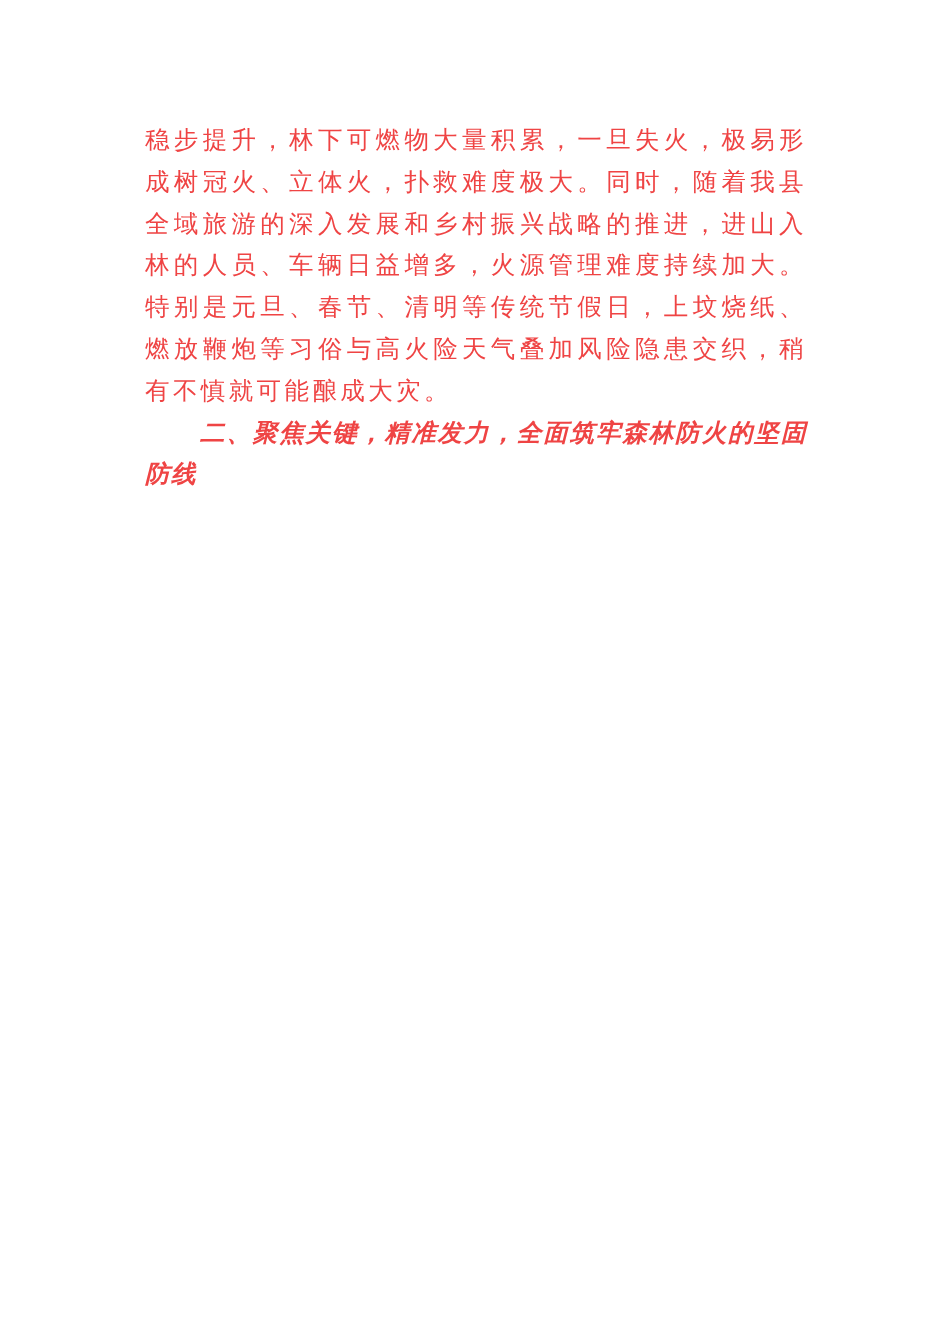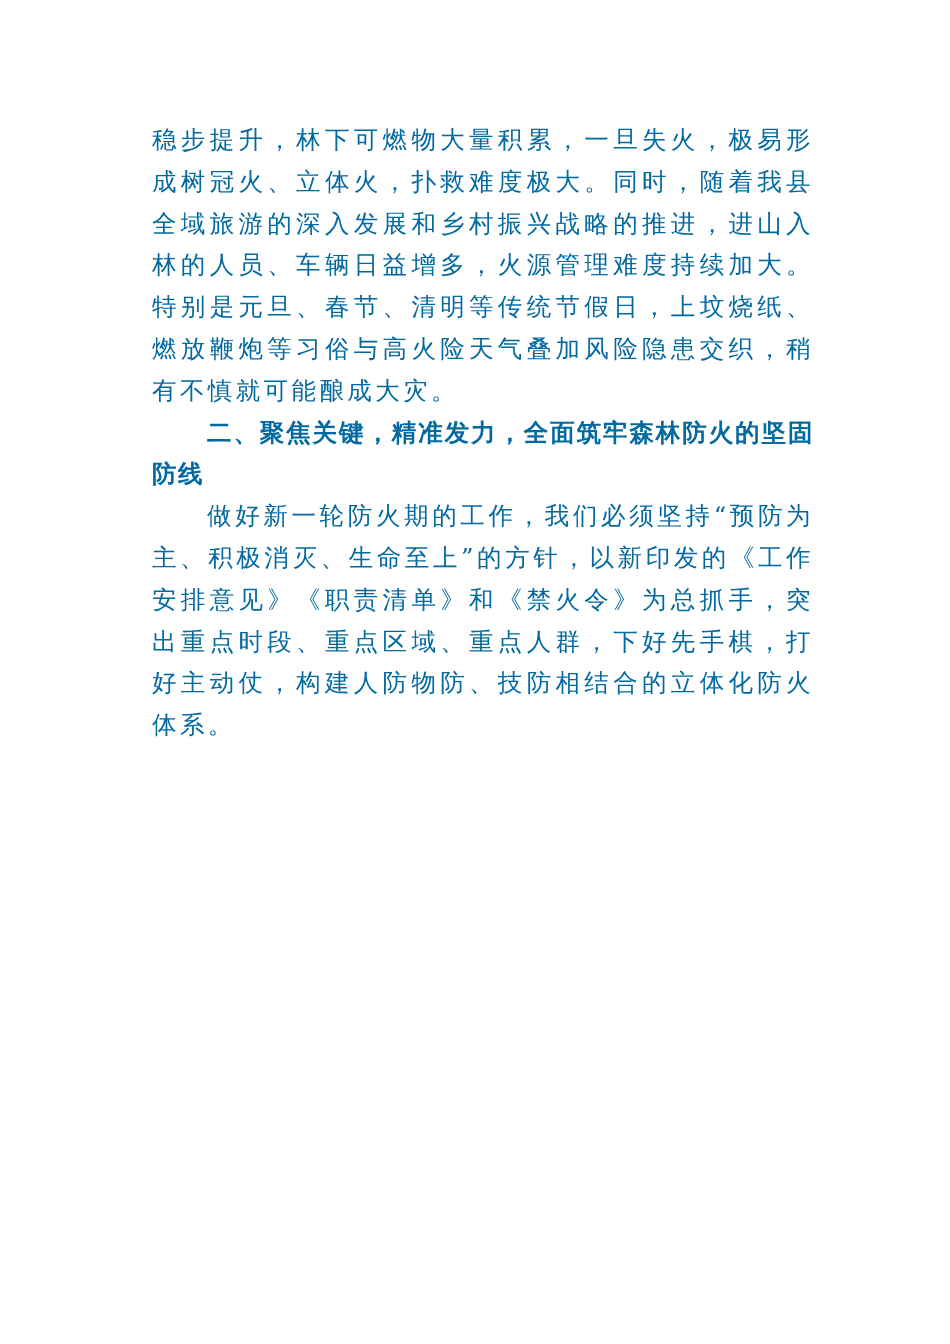--- a/index.html
+++ b/index.html
@@ -1,37 +1,37 @@
 <!DOCTYPE html>
 <html><head>
 <meta charset="utf-8">
 <style>
   html, body { margin: 0; padding: 0; background: #ffffff; }
   body { width: 950px; height: 1344px; position: relative; overflow: hidden; }
   .page {
     position: absolute;
-    left: 152px;
+    left: 145px;
     top: 119px;
     width: 662px;
     font-family: "DejaVu Serif", "Liberation Serif", serif;
     font-size: 24.5px;
     line-height: 41.8px;
-    color: #0369a1;
+    color: #ef4444;
     text-align: justify;
     text-justify: inter-character;
     letter-spacing: 3.4px;
   }
   .para { margin: 0; }
   .indent { text-indent: 55px; }
   .heading {
     font-family: "DejaVu Sans", "Liberation Sans", sans-serif;
     font-weight: bold;
     letter-spacing: 1.6px;
+    font-style: italic;
   }
 </style>
 </head>
 <body>
 
 <div class="page">
   <p class="para">稳步提升，林下可燃物大量积累，一旦失火，极易形成树冠火、立体火，扑救难度极大。同时，随着我县全域旅游的深入发展和乡村振兴战略的推进，进山入林的人员、车辆日益增多，火源管理难度持续加大。特别是元旦、春节、清明等传统节假日，上坟烧纸、燃放鞭炮等习俗与高火险天气叠加风险隐患交织，稍有不慎就可能酿成大灾。</p>
   <p class="para indent heading">二、聚焦关键，精准发力，全面筑牢森林防火的坚固防线</p>
-  <p class="para indent">做好新一轮防火期的工作，我们必须坚持“预防为主、积极消灭、生命至上”的方针，以新印发的《工作安排意见》《职责清单》和《禁火令》为总抓手，突出重点时段、重点区域、重点人群，下好先手棋，打好主动仗，构建人防物防、技防相结合的立体化防火体系。</p>
 </div>
 
 </body></html>

